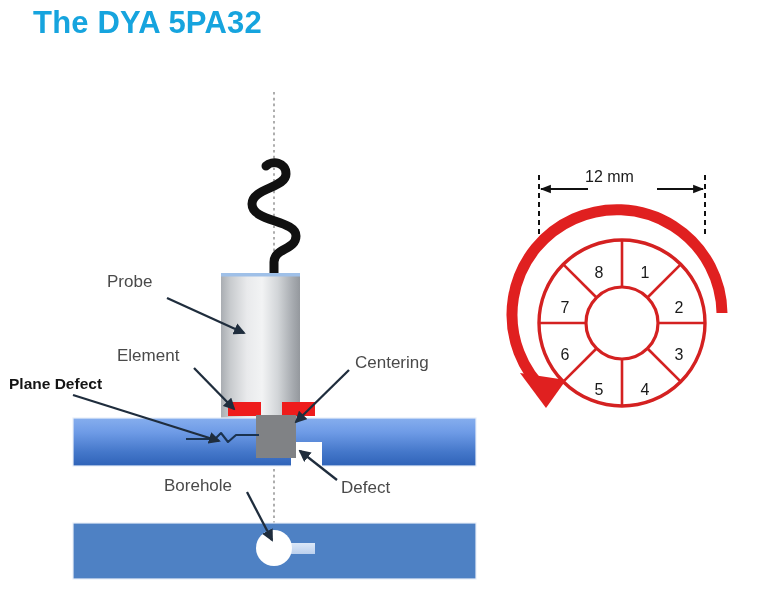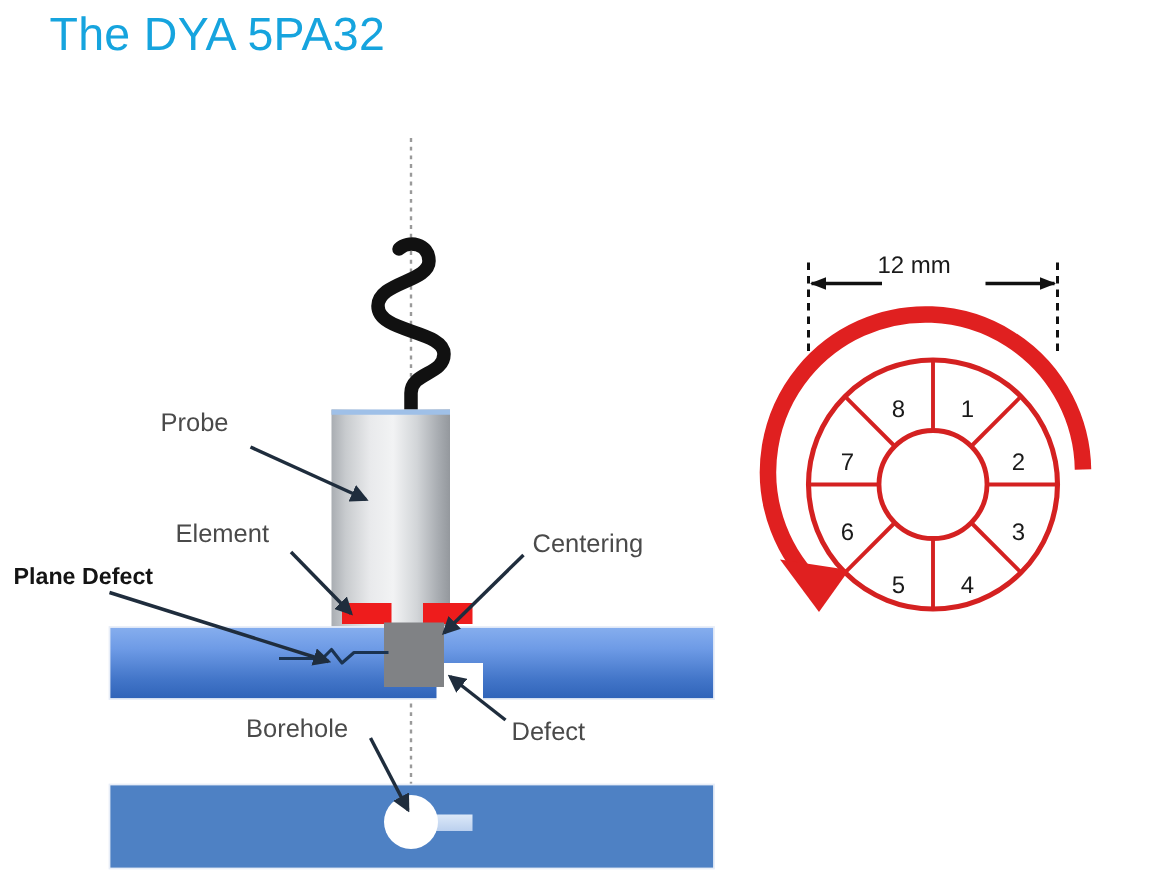--- a/index.html
+++ b/index.html
@@ -20,21 +20,21 @@
     left: 0; top: 0;
     width: 773px;
     height: 590px;
     background: #ffffff;
   }
   #slide-title {
     position: absolute;
     left: 33px;
     top: 4px;
     font-size: 31px;
-    font-weight: normal;
+    font-weight: bold;
     letter-spacing: 0.2px;
     color: #16A4DE;
     white-space: nowrap;
     line-height: 1.2;
   }
   #figure-area {
     position: absolute;
     left: 0;
     top: 70px;
     width: 773px;

